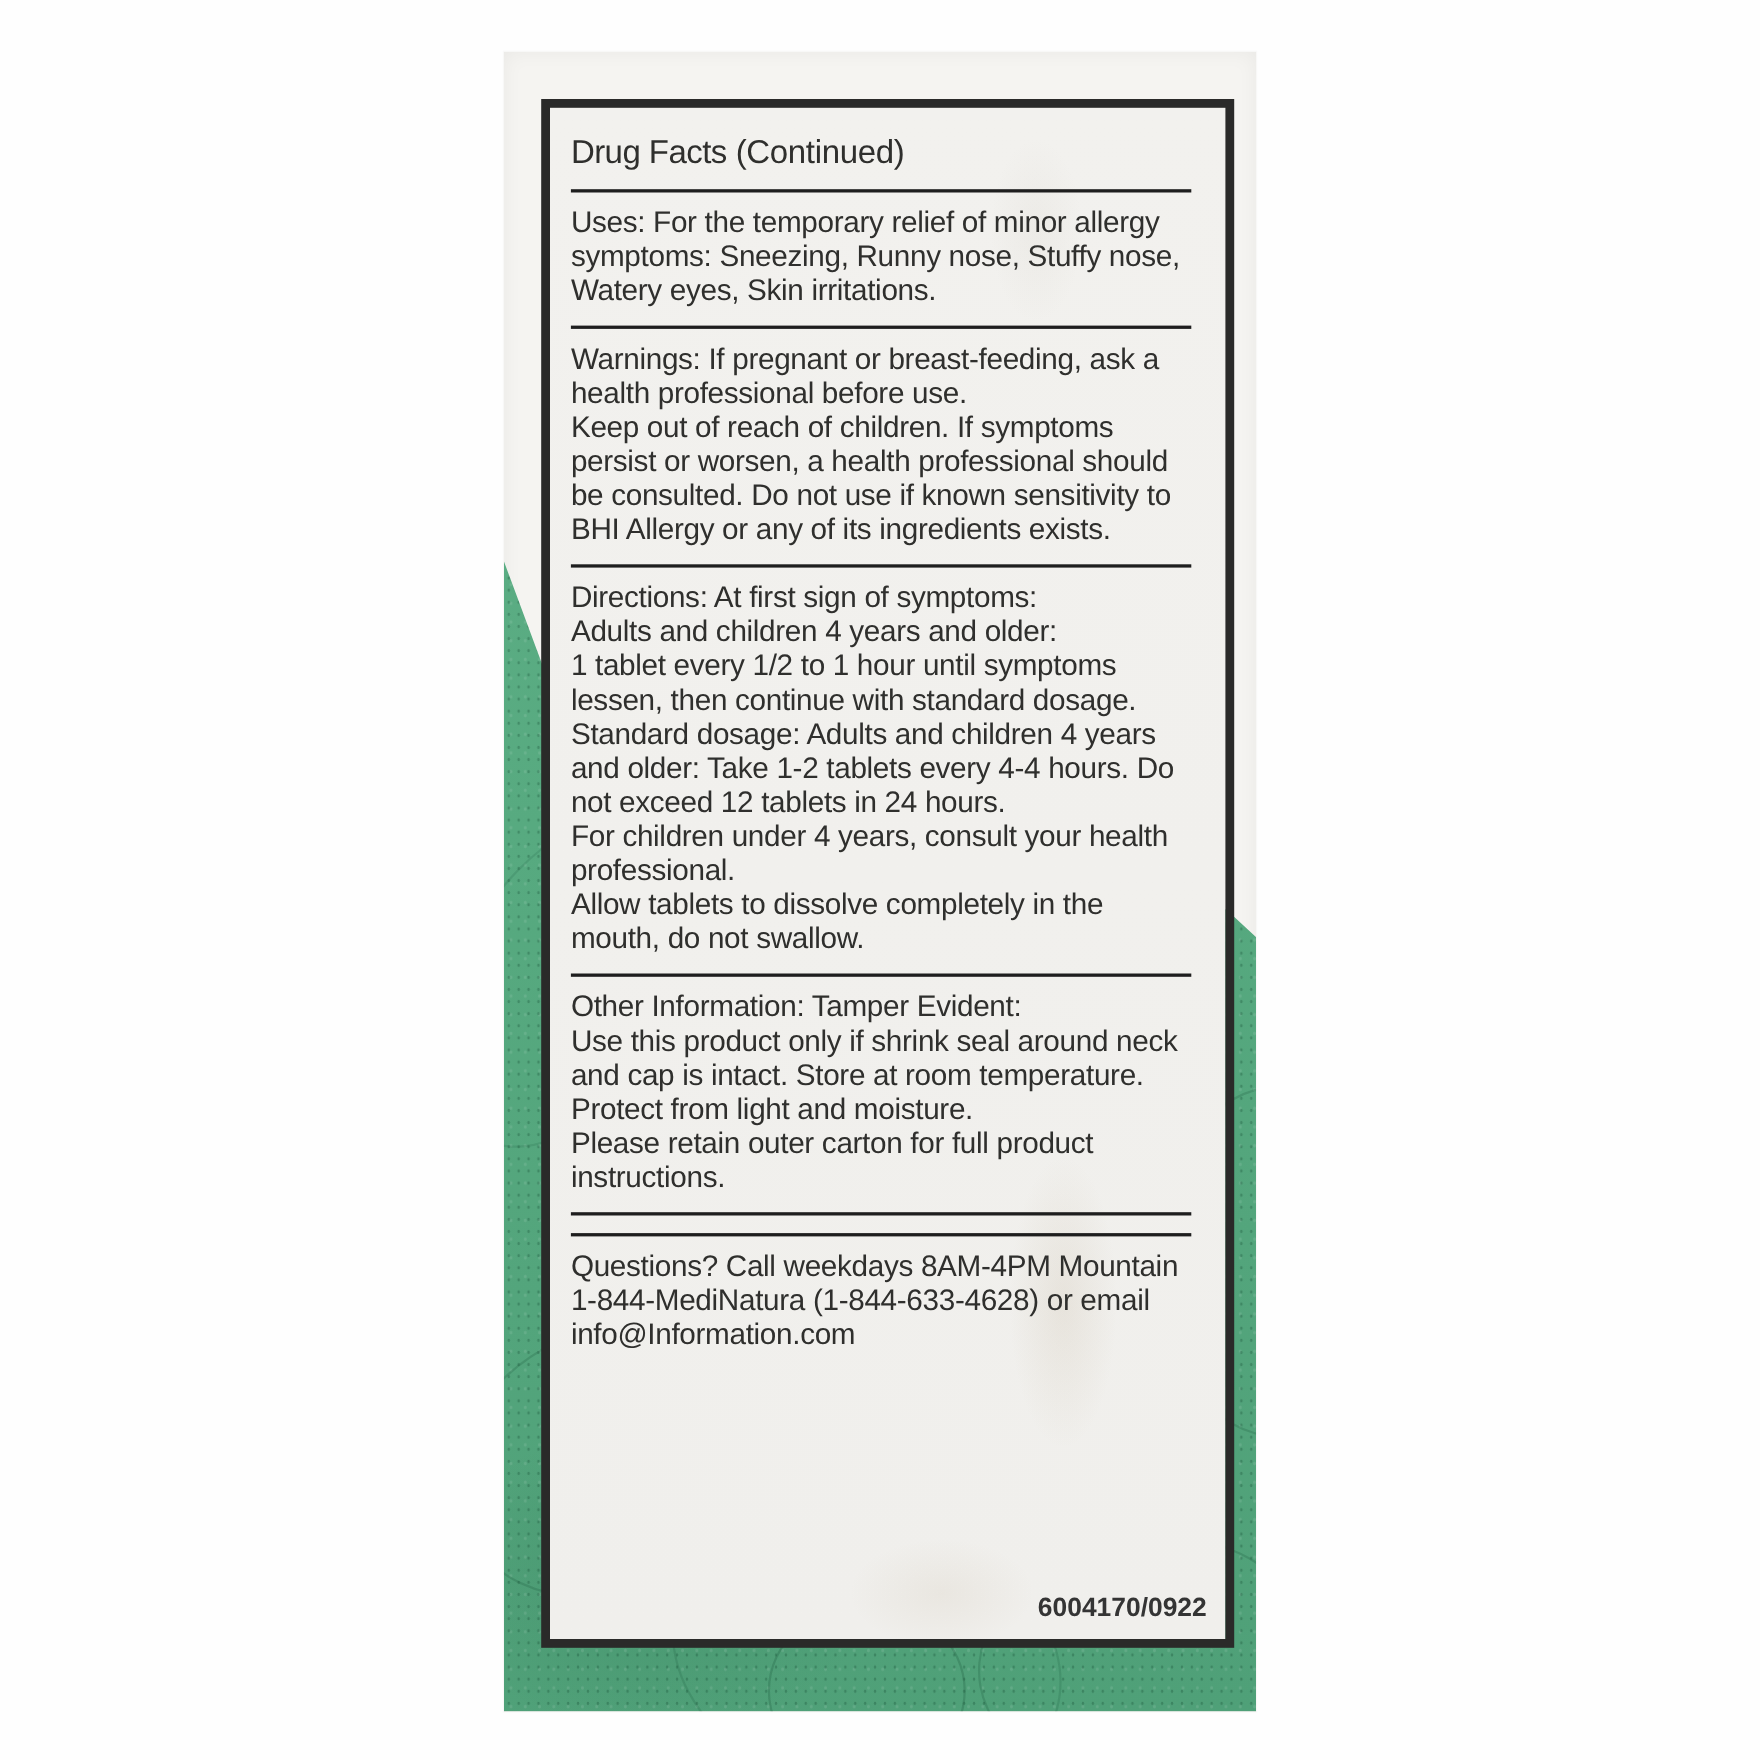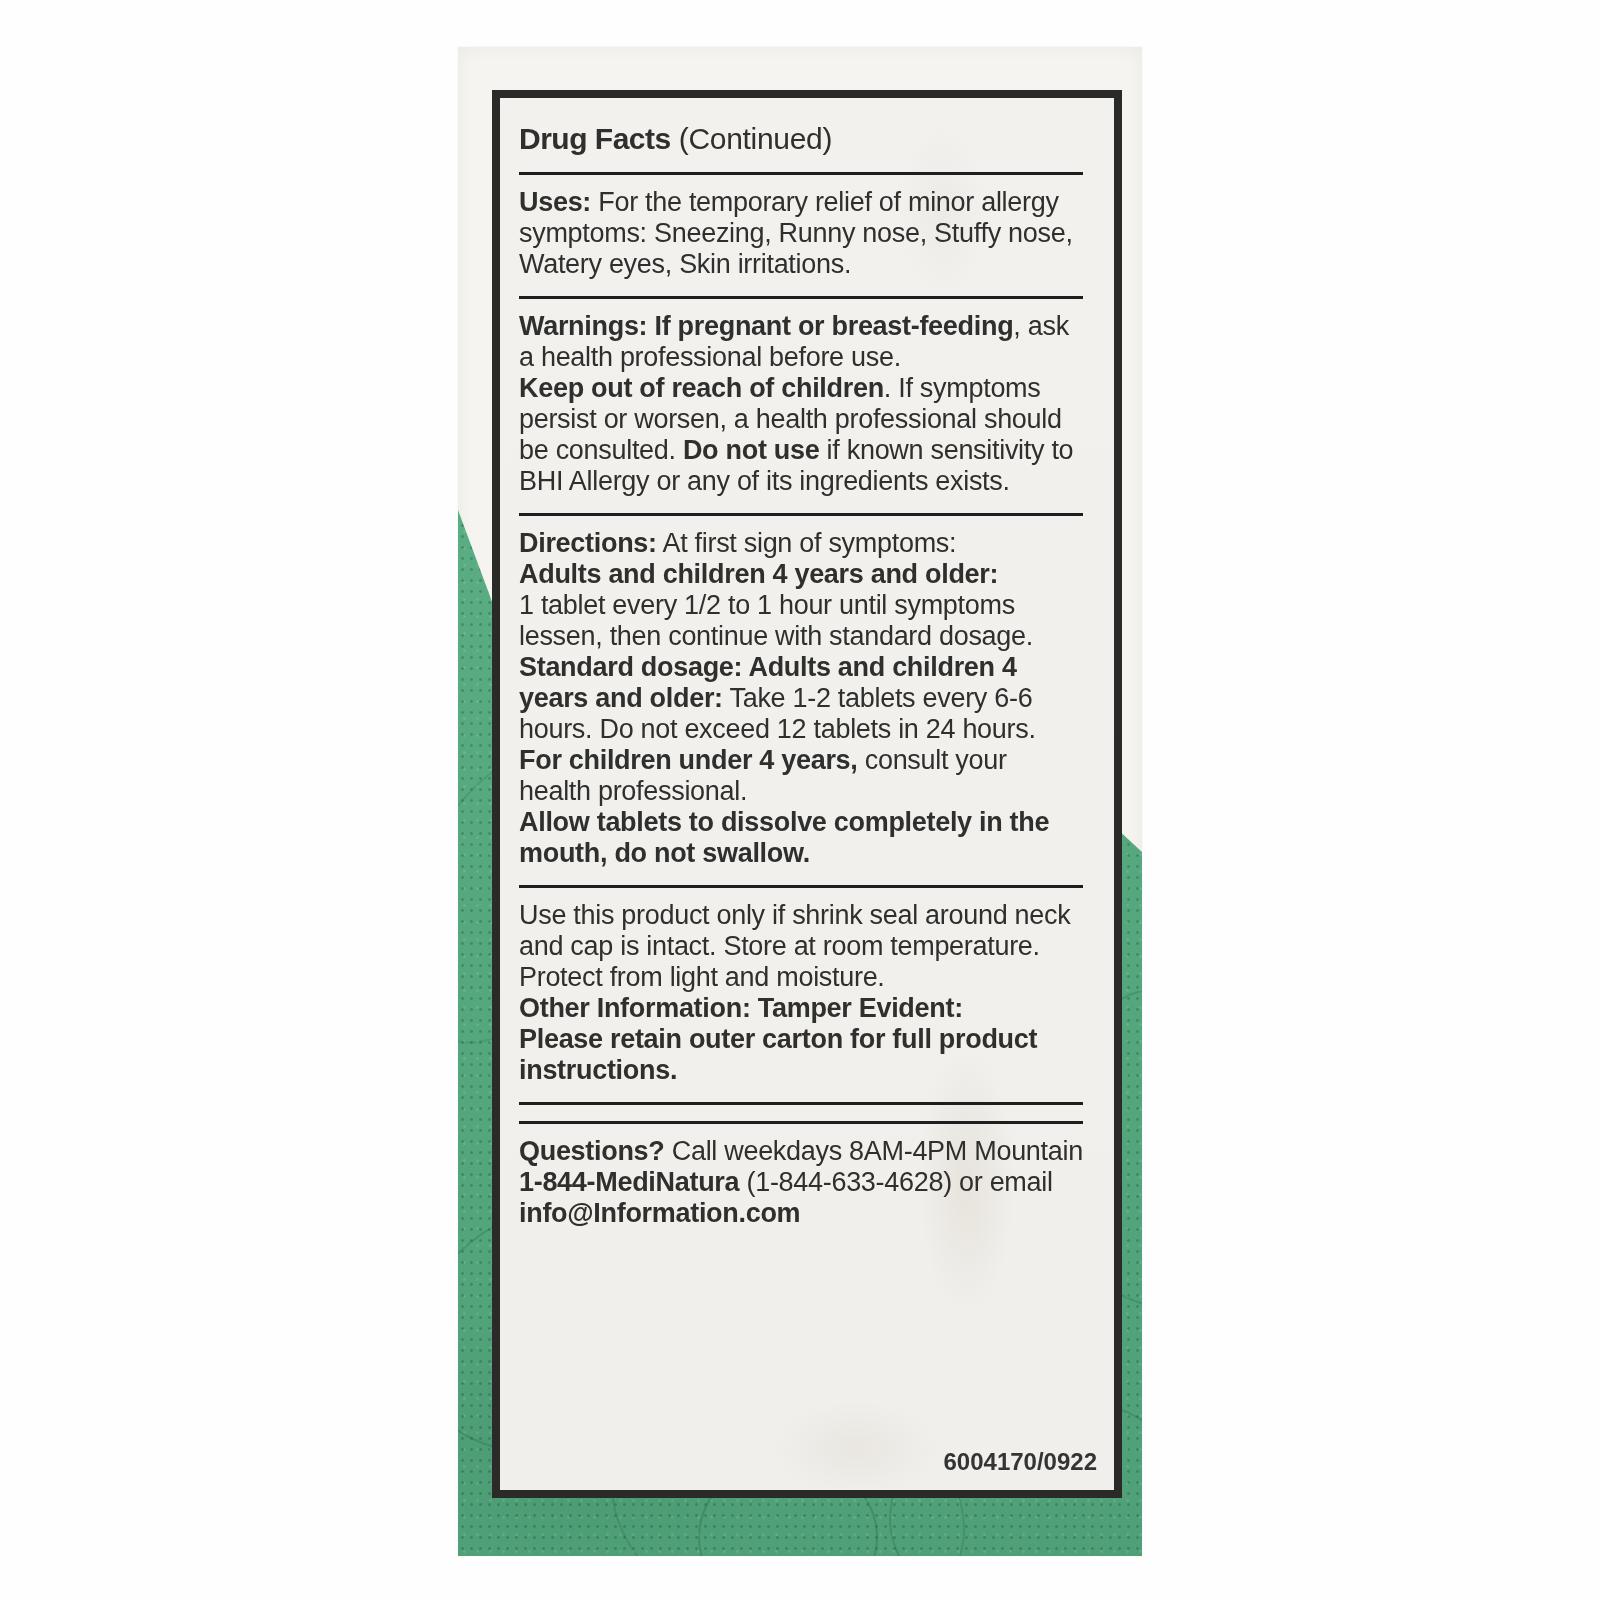--- a/index.html
+++ b/index.html
@@ -47,21 +47,21 @@
   .panel-content {
     position: absolute; inset: 0;
     padding: 24px 31px 0 19px;
     color: #2f2f2d;
     font-size: 27px; line-height: 31px; letter-spacing: -0.3px;
   }
   .df-title { font-size: 30px; line-height: 34px; }
   .df-title b { letter-spacing: -0.5px; }
   .rule { border-top: 3px solid #1e1e1e; margin: 16px 0 12px 0; }
   section p { margin: 0; }
-  b { font-weight: bold; }
+  b { font-weight: normal; }
   .code {
     position: absolute; right: 17px; bottom: 14px;
     font-size: 24px; letter-spacing: 0; color: #343434; font-weight: bold;
   }
 </style>
 </head>
 <body>
 
 <div class="photo">
   <div class="package">
@@ -92,30 +92,30 @@
           <p><b>Warnings: If pregnant or breast-feeding</b><span>, ask a health professional before use.</span></p>
           <p><b>Keep out of reach of children</b><span>. If symptoms persist or worsen, a health professional should be consulted. </span><b>Do not use</b><span> if known sensitivity to BHI Allergy or any of its ingredients exists.</span></p>
         </section>
 
         <div class="rule"></div>
 
         <section>
           <p><b>Directions:</b><span> At first sign of symptoms:</span></p>
           <p><b>Adults and children 4 years and older:</b></p>
           <p><span>1 tablet every 1/2 to 1 hour until symptoms lessen, then continue with standard dosage.</span></p>
-          <p><b>Standard dosage: Adults and children 4 years and older:</b><span> Take 1-2 tablets every 6-6 hours. Do not exceed 12 tablets in 24 hours.</span></p>
+          <p><b>Standard dosage: Adults and children 4 years and older:</b><span> Take 1-2 tablets every 4-4 hours. Do not exceed 12 tablets in 24 hours.</span></p>
           <p><b>For children under 4 years,</b><span> consult your health professional.</span></p>
           <p><b>Allow tablets to dissolve completely in the mouth, do not swallow.</b></p>
         </section>
 
         <div class="rule"></div>
 
         <section>
+          <p><b>Other Information: Tamper Evident:</b></p>
           <p><span>Use this product only if shrink seal around neck and cap is intact. Store at room temperature. Protect from light and moisture.</span></p>
-          <p><b>Other Information: Tamper Evident:</b></p>
           <p><b>Please retain outer carton for full product instructions.</b></p>
         </section>
 
         <div class="rule"></div>
 
 
         <div class="rule"></div>
 
         <section>
           <p><b>Questions?</b><span> Call weekdays 8AM-4PM Mountain </span><b>1-844-MediNatura</b><span> (1-844-633-4628) or email </span><b>info@Information.com</b></p>

